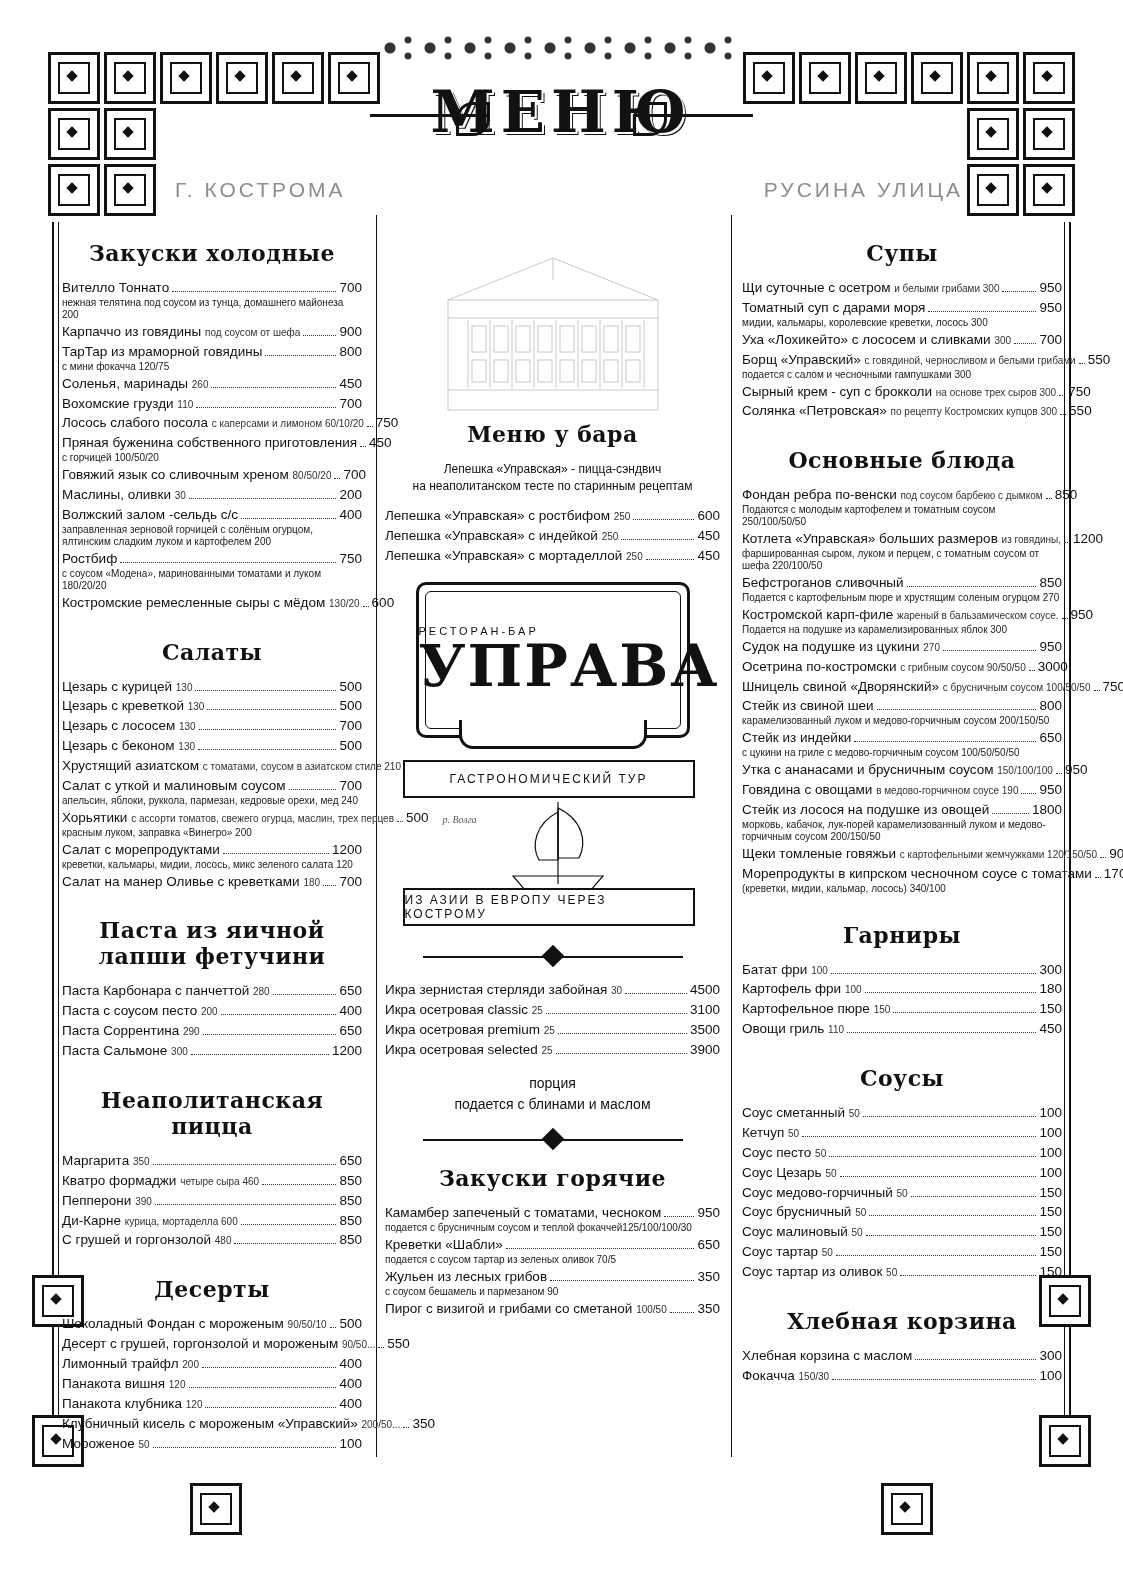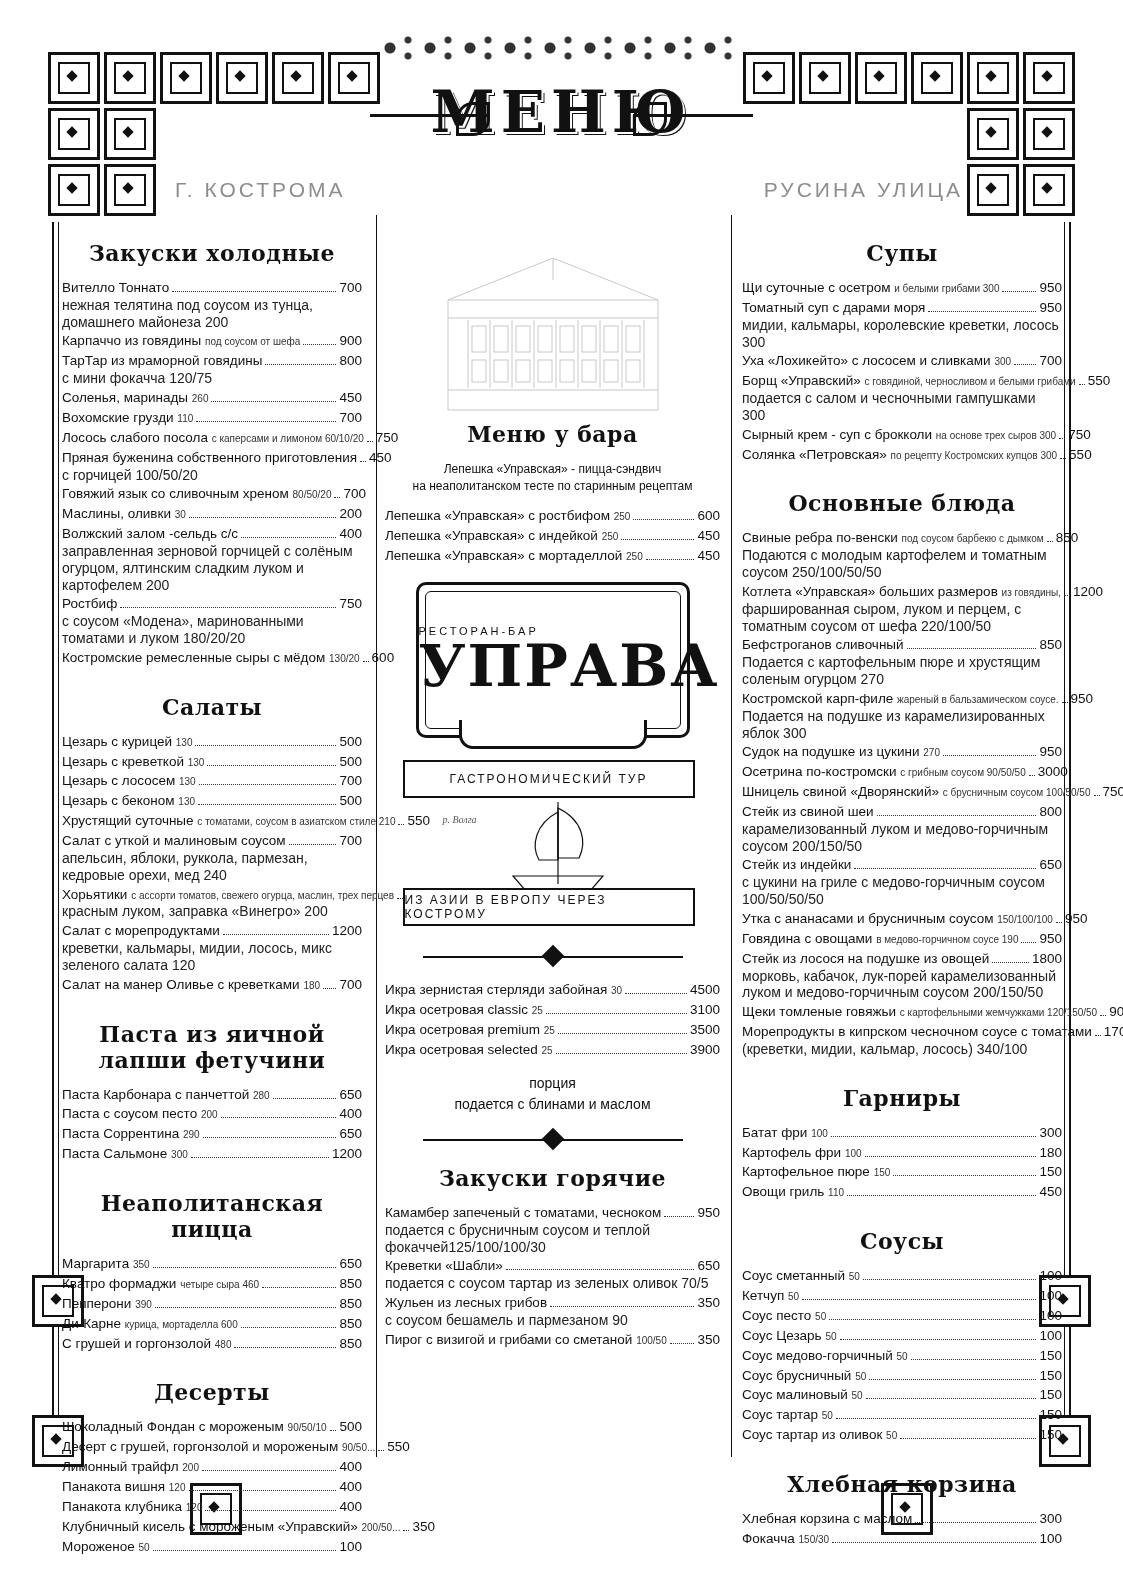--- a/index.html
+++ b/index.html
@@ -55,21 +55,21 @@
   .col.left h2.section, .col.mid h2.section{}
   .section.spaced{margin-top:27px;}
 
   ul.items{list-style:none;margin:0 0 6px;padding:0;}
   ul.items li{margin:0 0 3px;}
   .row{display:flex;align-items:baseline;font-size:13.5px;line-height:1.25;font-family:"Liberation Sans",sans-serif;}
   .nm{white-space:nowrap;}
   .nm .q{font-size:10px;color:#333;}
   .dots{flex:1;border-bottom:1px dotted #333;margin:0 3px 3px;height:1px;min-width:6px;}
   .price{font-size:13.5px;white-space:nowrap;font-family:"Liberation Sans",sans-serif;}
-  .desc{font-size:14px;line-height:1.2;color:#222;font-family:"Liberation Sans",sans-serif;margin:0 0 2px;}
+  .desc{font-size:10px;line-height:1.2;color:#222;font-family:"Liberation Sans",sans-serif;margin:0 0 2px;}
 
   
   .bldg{width:290px;height:175px;margin:0 auto 6px;position:relative;}
   .bldg svg{display:block;}
   .mid-sub{text-align:center;font-size:12px;line-height:1.45;font-family:"Liberation Sans",sans-serif;margin-bottom:12px;}
 
   .logo{width:268px;height:150px;margin:18px auto 4px;border:3px solid #111;border-radius:10px;position:relative;display:flex;flex-direction:column;justify-content:center;}
   .logo:before{content:"";position:absolute;left:6px;top:6px;right:6px;bottom:6px;border:1px solid #111;border-radius:6px;}
   .logo .small{font-size:11px;letter-spacing:3px;font-family:"Liberation Sans",sans-serif;position:relative;}
   .logo .big{font-family:"DejaVu Serif",serif;font-weight:700;font-size:58px;letter-spacing:2px;position:relative;line-height:1;}
@@ -262,21 +262,21 @@
         </li>
         <li>
           <div class="row">
             <span class="nm"><span class="nm">Цезарь с беконом</span> <span class="q">130</span></span>
             <span class="dots"></span>
             <span class="price">500</span>
           </div>
         </li>
         <li>
           <div class="row">
-            <span class="nm"><span class="nm">Хрустящий суточные</span> <span class="q">с томатами, соусом в азиатском стиле 210</span></span>
+            <span class="nm"><span class="nm">Хрустящий азиатском</span> <span class="q">с томатами, соусом в азиатском стиле 210</span></span>
             <span class="dots"></span>
             <span class="price">550</span>
           </div>
         </li>
         <li>
           <div class="row">
             <span class="nm"><span class="nm">Салат с уткой и малиновым  соусом</span> <span class="q"></span></span>
             <span class="dots"></span>
             <span class="price">700</span>
           </div>
@@ -621,21 +621,21 @@
             <span class="nm"><span class="nm">Солянка «Петровская»</span> <span class="q">по рецепту Костромских купцов 300</span></span>
             <span class="dots"></span>
             <span class="price">550</span>
           </div>
         </li>
       </ul>
       <h2 class="section spaced">Основные блюда</h2>
       <ul class="items">
         <li>
           <div class="row">
-            <span class="nm"><span class="nm">Свиные ребра по-венски</span> <span class="q">под соусом барбекю с дымком</span></span>
+            <span class="nm"><span class="nm">Фондан ребра по-венски</span> <span class="q">под соусом барбекю с дымком</span></span>
             <span class="dots"></span>
             <span class="price">850</span>
           </div>
           <div class="desc">Подаются с молодым картофелем и томатным соусом 250/100/50/50</div>
         </li>
         <li>
           <div class="row">
             <span class="nm"><span class="nm">Котлета «Управская» больших размеров</span> <span class="q">из говядины,</span></span>
             <span class="dots"></span>
             <span class="price">1200</span>

